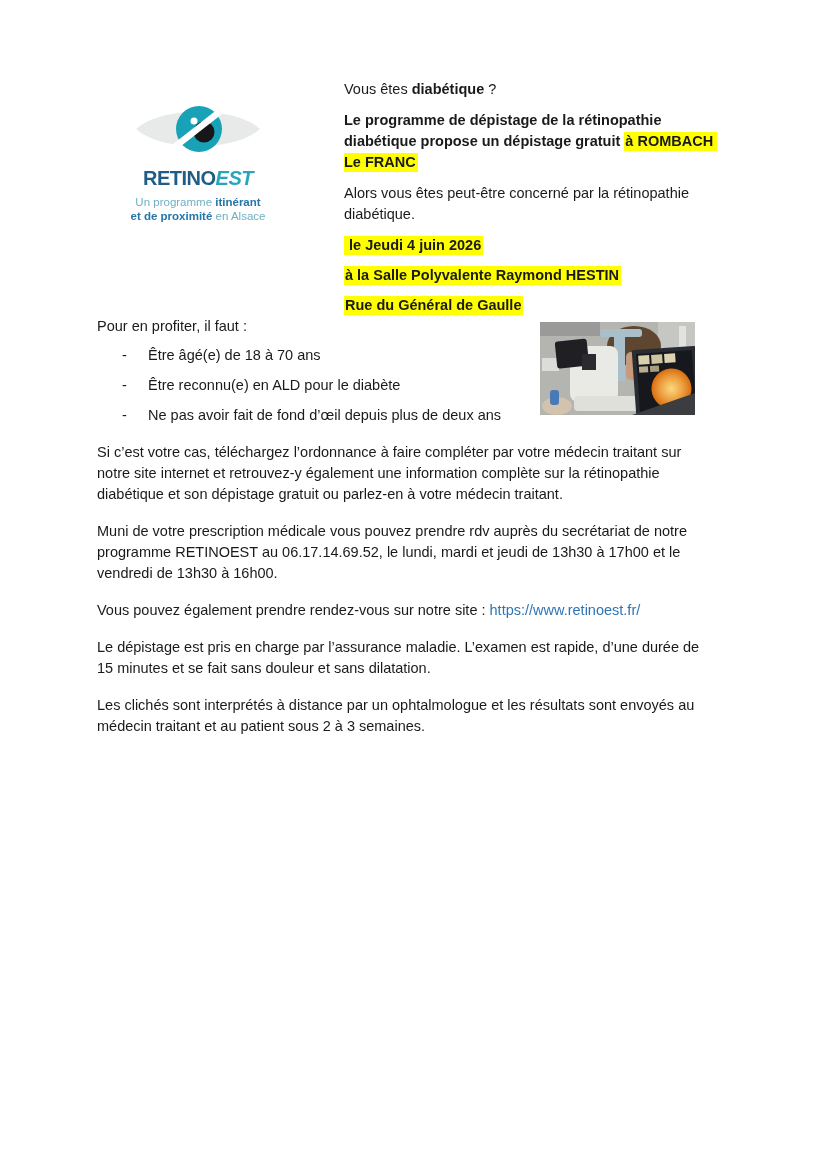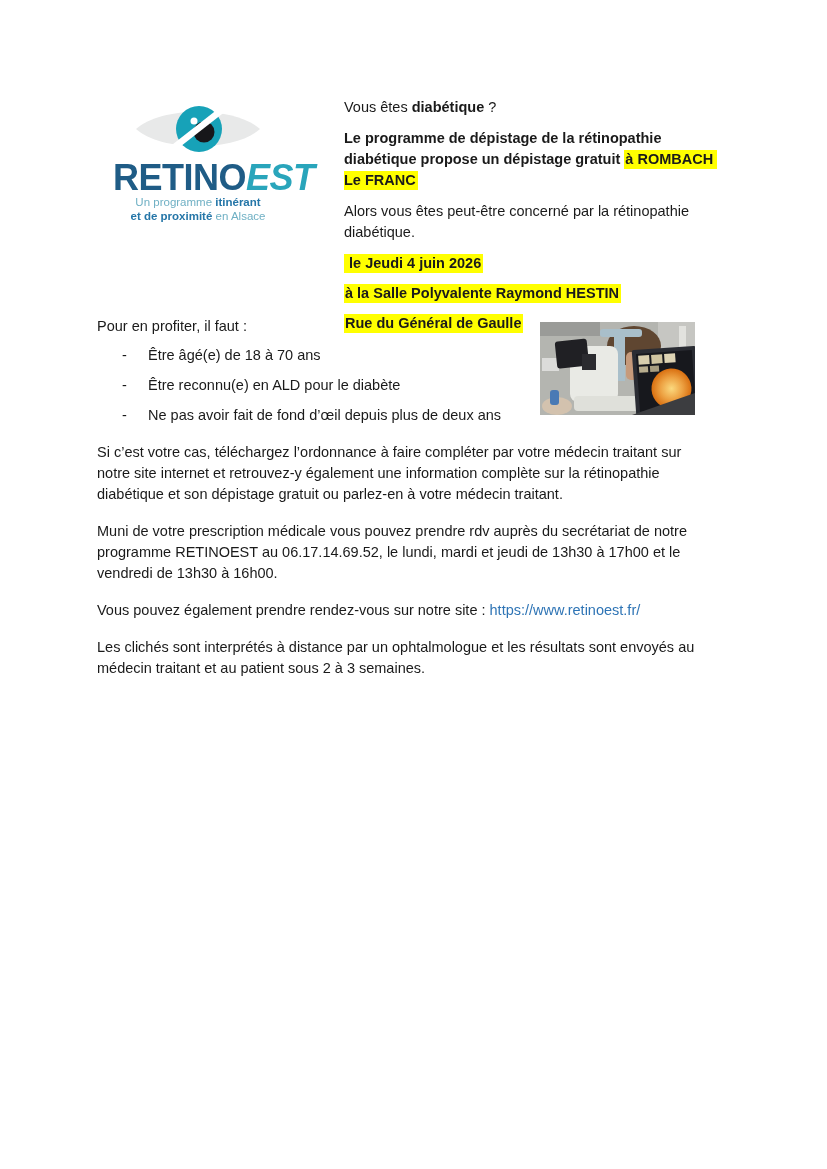--- a/index.html
+++ b/index.html
@@ -5,28 +5,28 @@
   html,body { margin:0; padding:0; background:#ffffff; }
   .page {
     position:relative; width:827px; height:1169px; background:#ffffff;
     font-family:"Liberation Sans", sans-serif;
     font-size:14.5px; line-height:21px; color:#1a1a1a;
     overflow:hidden;
   }
   
   .logo-block { position:absolute; left:113px; top:101px; width:170px; text-align:center; }
   .eye-wrap { width:130px; margin:0 auto; }
-  .wordmark { font-weight:bold; font-size:36px; line-height:30px; letter-spacing:-0.5px; white-space:nowrap; }
+  .wordmark { font-weight:bold; font-size:20px; line-height:30px; letter-spacing:-0.5px; white-space:nowrap; }
   .wordmark .brand-a { color:#1f5c86; }
   .wordmark .brand-b { color:#29a5bb; font-style:italic; }
   .tagline { font-size:11.5px; line-height:14px; margin-top:2px; }
   .tag-light { color:#6fb0c4; }
   .tag-dark  { color:#2576a8; font-weight:bold; }
   
-  .intro-col { position:absolute; left:344px; top:97px; width:376px; }
+  .intro-col { position:absolute; left:344px; top:79px; width:376px; }
   .intro-col p { margin:0 0 10px; }
   .b { font-weight:bold; }
   .hl { background:#ffff00; white-space:pre-wrap; font-weight:bold; padding:1px 2px 2px 1px; }
   .hl-line { margin:0 0 9px !important; }
   
   .main { position:absolute; left:97px; top:316px; width:613px; }
   .main p { margin:16px 0 10px; }
   .cond-title { margin:0 0 8px !important; }
   .bullet-row { display:flex; margin:0 0 9px; }
   .bullet-dash { width:26px; padding-left:25px; flex:0 0 auto; }
@@ -124,16 +124,17 @@
       </div>
       <div class="bullet-row">
         <span class="bullet-dash">-</span>
         <span class="bullet-text">Ne pas avoir fait de fond d’œil depuis plus de deux ans</span>
       </div>
     </div>
 
     <p>Si c’est votre cas, téléchargez l’ordonnance à faire compléter par votre médecin traitant sur notre site internet et retrouvez-y également une information complète sur la rétinopathie diabétique et son dépistage gratuit ou parlez-en à votre médecin traitant.</p>
     <p>Muni de votre prescription médicale vous pouvez prendre rdv auprès du secrétariat de notre programme RETINOEST au 06.17.14.69.52, le lundi, mardi et jeudi de 13h30 à 17h00 et le vendredi de 13h30 à 16h00.</p>
     <p><span>Vous pouvez également prendre rendez-vous sur notre site : </span><a class="site-link">https://www.retinoest.fr/</a></p>
+    <p>Le dépistage est pris en charge par l’assurance maladie. L’examen est rapide, d’une durée de 15 minutes et se fait sans douleur et sans dilatation.</p>
     <p>Les clichés sont interprétés à distance par un ophtalmologue et les résultats sont envoyés au médecin traitant et au patient sous 2 à 3 semaines.</p>
   </div>
 
 </div>
 
 </body></html>

